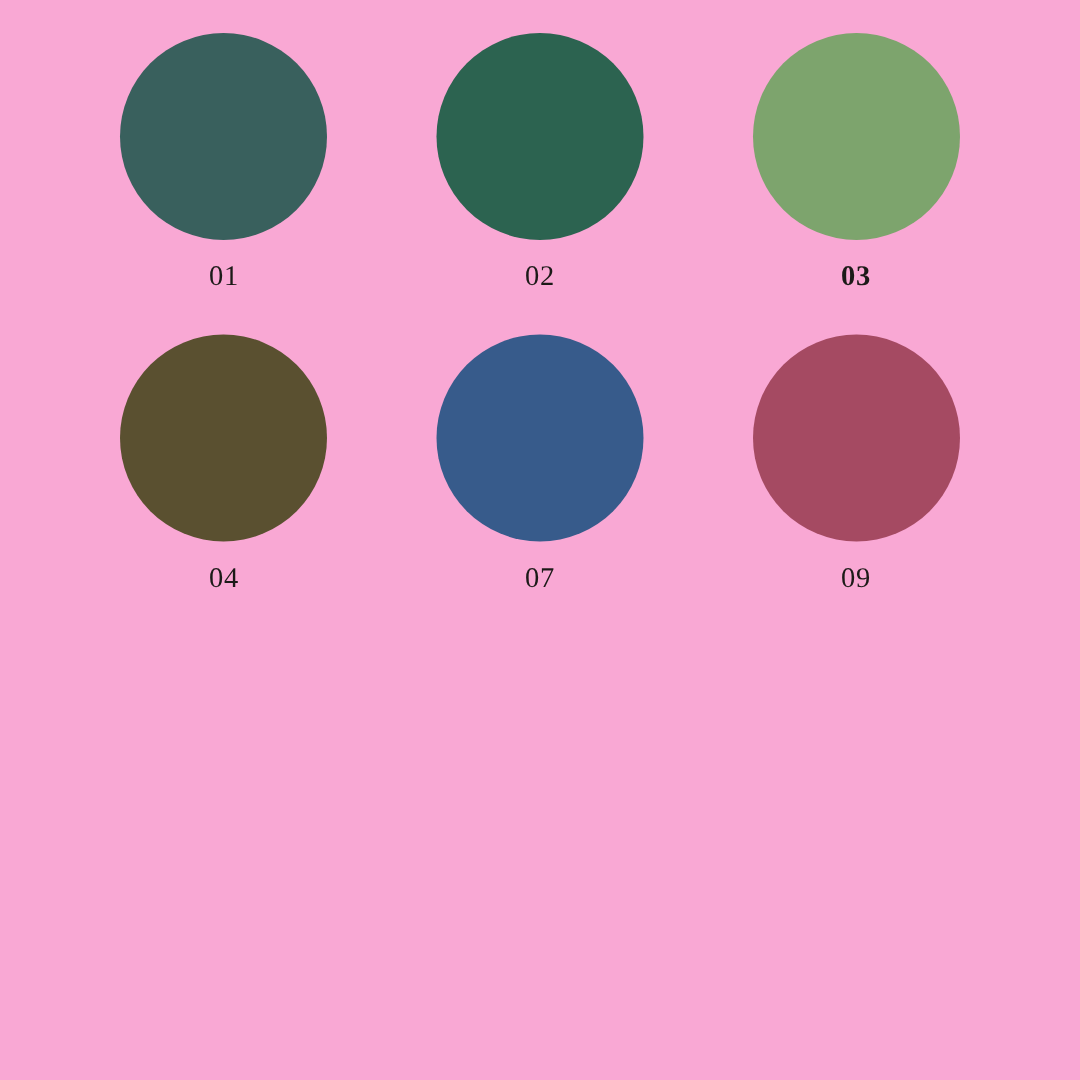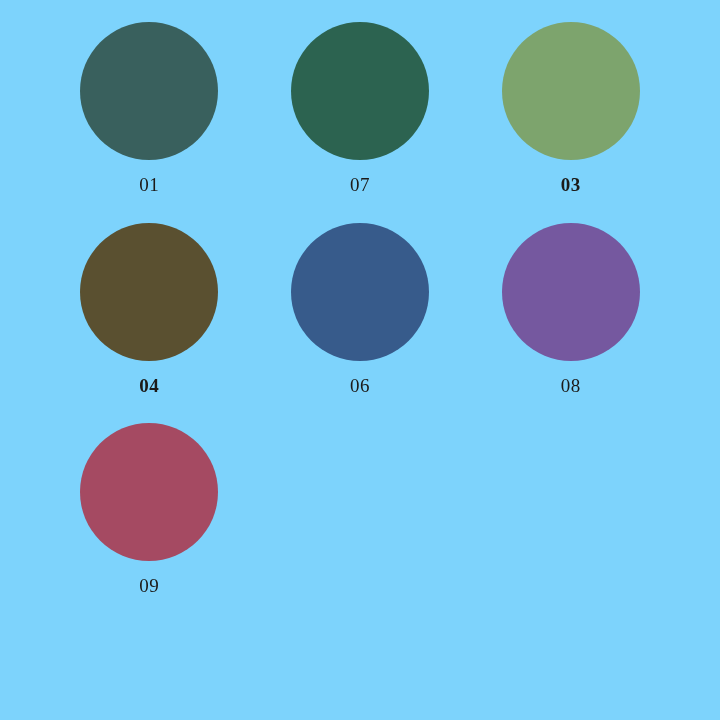--- a/index.html
+++ b/index.html
@@ -54,54 +54,50 @@
     letter-spacing: 0.5px;
     color: #1C1A18;
     font-family: "Liberation Serif", "DejaVu Serif", serif;
     text-align: center;
     user-select: none;
   }
 </style>
 </head>
 <body style="background: rgb(250, 245, 242);">
 
-<div id="palette-board" style="background: #7dd3fc;">
+<div id="palette-board" style="background: #f9a8d4;">
   <div class="swatch-grid" style="grid-template-columns: repeat(3, 1fr); grid-template-rows: repeat(3, 1fr);">
 
     <div class="swatch-cell">
       <div class="swatch-disc" style="background: rgb(57, 96, 93); width: 138px; height: 138px;"></div>
       <div class="swatch-label" style="color: rgb(28, 26, 24);">01</div>
     </div>
 
     <div class="swatch-cell">
       <div class="swatch-disc" style="background: rgb(44, 99, 80); width: 138px; height: 138px;"></div>
-      <div class="swatch-label" style="color: rgb(28, 26, 24);">07</div>
+      <div class="swatch-label" style="color: rgb(28, 26, 24);">02</div>
     </div>
 
     <div class="swatch-cell">
       <div class="swatch-disc" style="background: rgb(125, 164, 109); width: 138px; height: 138px;"></div>
       <div class="swatch-label" style="color: rgb(28, 26, 24); font-weight: bold;">03</div>
     </div>
 
     <div class="swatch-cell">
       <div class="swatch-disc" style="background: rgb(90, 80, 48); width: 138px; height: 138px;"></div>
-      <div class="swatch-label" style="color: rgb(28, 26, 24); font-weight: bold;">04</div>
+      <div class="swatch-label" style="color: rgb(28, 26, 24);">04</div>
     </div>
 
 
 
     <div class="swatch-cell">
       <div class="swatch-disc" style="background: rgb(55, 91, 139); width: 138px; height: 138px;"></div>
-      <div class="swatch-label" style="color: rgb(28, 26, 24);">06</div>
+      <div class="swatch-label" style="color: rgb(28, 26, 24);">07</div>
     </div>
 
-    <div class="swatch-cell">
-      <div class="swatch-disc" style="background: rgb(117, 88, 159); width: 138px; height: 138px;"></div>
-      <div class="swatch-label" style="color: rgb(28, 26, 24);">08</div>
-    </div>
 
     <div class="swatch-cell">
       <div class="swatch-disc" style="background: rgb(165, 74, 98); width: 138px; height: 138px;"></div>
       <div class="swatch-label" style="color: rgb(28, 26, 24);">09</div>
     </div>
 
   </div>
 </div>
 
 </body></html>

